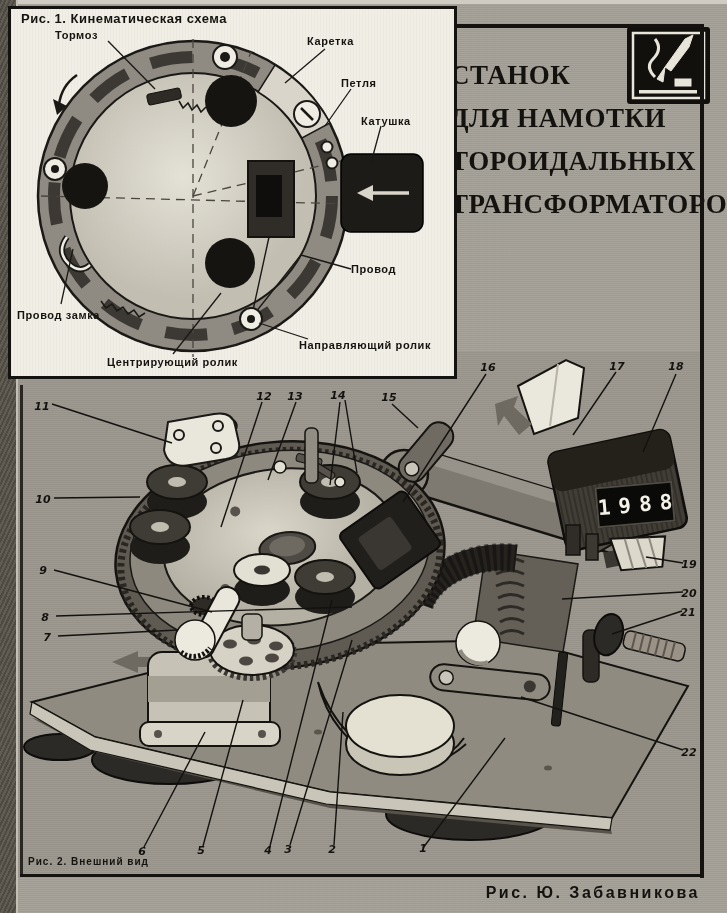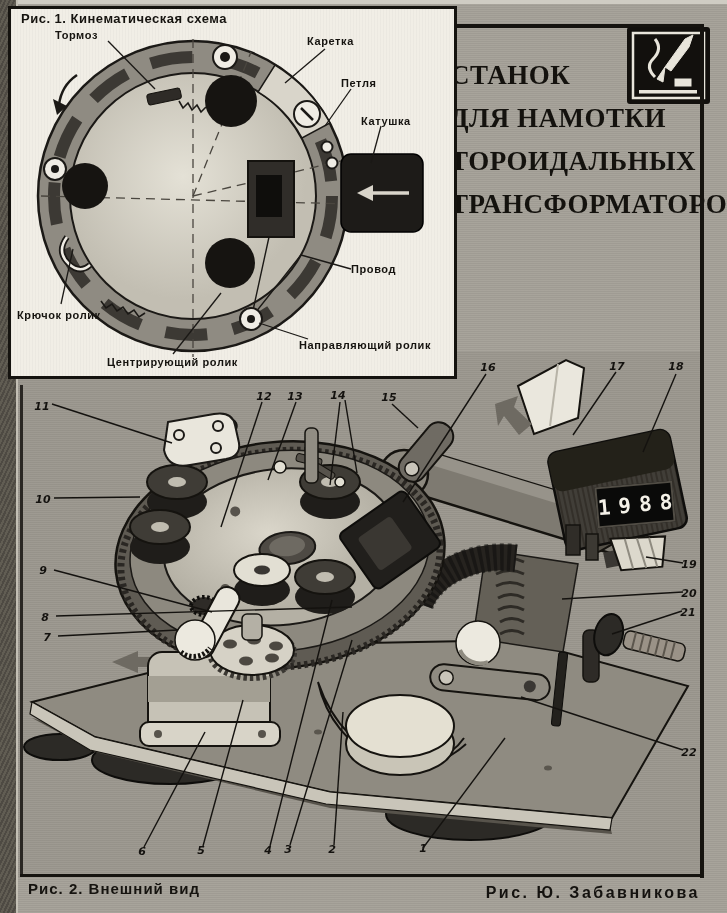--- a/index.html
+++ b/index.html
@@ -37,21 +37,21 @@
   .emblem{position:absolute;left:627px;top:27px;width:83px;height:77px;z-index:5;}
   
   .fig2{
     position:absolute;left:18px;top:352px;width:685px;height:526px;
     background-color:#9b978e;
     background-image:repeating-linear-gradient(0deg, rgba(255,255,255,.03) 0 1px, rgba(0,0,0,.03) 1px 2px);
     z-index:1;
   }
   .fig2-left-border{position:absolute;left:20px;top:385px;width:2.5px;height:492px;background:#2a2723;z-index:3;}
   .fig2-bottom-border{position:absolute;left:20px;top:874px;width:683px;height:3px;background:#15130f;z-index:3;}
-  .fig2-caption{position:absolute;left:28px;top:856px;font-weight:bold;font-size:15px;letter-spacing:1px;z-index:4;margin-top:24px;}
+  .fig2-caption{position:absolute;left:28px;top:856px;font-weight:bold;font-size:10px;letter-spacing:1px;z-index:4;}
   .co{
     position:absolute;z-index:4;transform:translate(-50%,-50%);
     font-family:"DejaVu Sans", sans-serif;font-style:italic;font-weight:bold;font-size:11px;color:#14120f;
   }
   .counter{
     position:absolute;left:596px;top:484px;width:74px;height:37px;z-index:4;
     transform:rotate(-5deg);background:#0a0a09;border:2px solid #514d45;
     display:flex;align-items:center;justify-content:center;
     font-family:"DejaVu Sans Mono", monospace;font-weight:bold;font-size:21px;color:#f4f1e8;
     letter-spacing:8px;text-indent:8px;
@@ -391,19 +391,19 @@
         <line x1="162" y1="345" x2="210" y2="284"></line>
         <line x1="297" y1="330" x2="248" y2="314"></line>
       </g>
     </svg>
     <div class="fig1-caption">Рис. 1. Кинематическая схема</div>
     <span class="lbl" style="left:44px;top:20px">Тормоз</span>
     <span class="lbl" style="left:296px;top:26px">Каретка</span>
     <span class="lbl" style="left:330px;top:68px">Петля</span>
     <span class="lbl" style="left:350px;top:106px">Катушка</span>
     <span class="lbl" style="left:340px;top:254px">Провод</span>
-    <span class="lbl" style="left:6px;top:300px">Крючок ролик</span>
+    <span class="lbl" style="left:6px;top:300px">Провод замка</span>
     <span class="lbl" style="left:96px;top:347px">Центрирующий ролик</span>
     <span class="lbl" style="left:288px;top:330px">Направляющий ролик</span>
   </div>
 
   <div class="credit">Рис. Ю. Забавникова</div>
 </div>
 
 </body></html>

